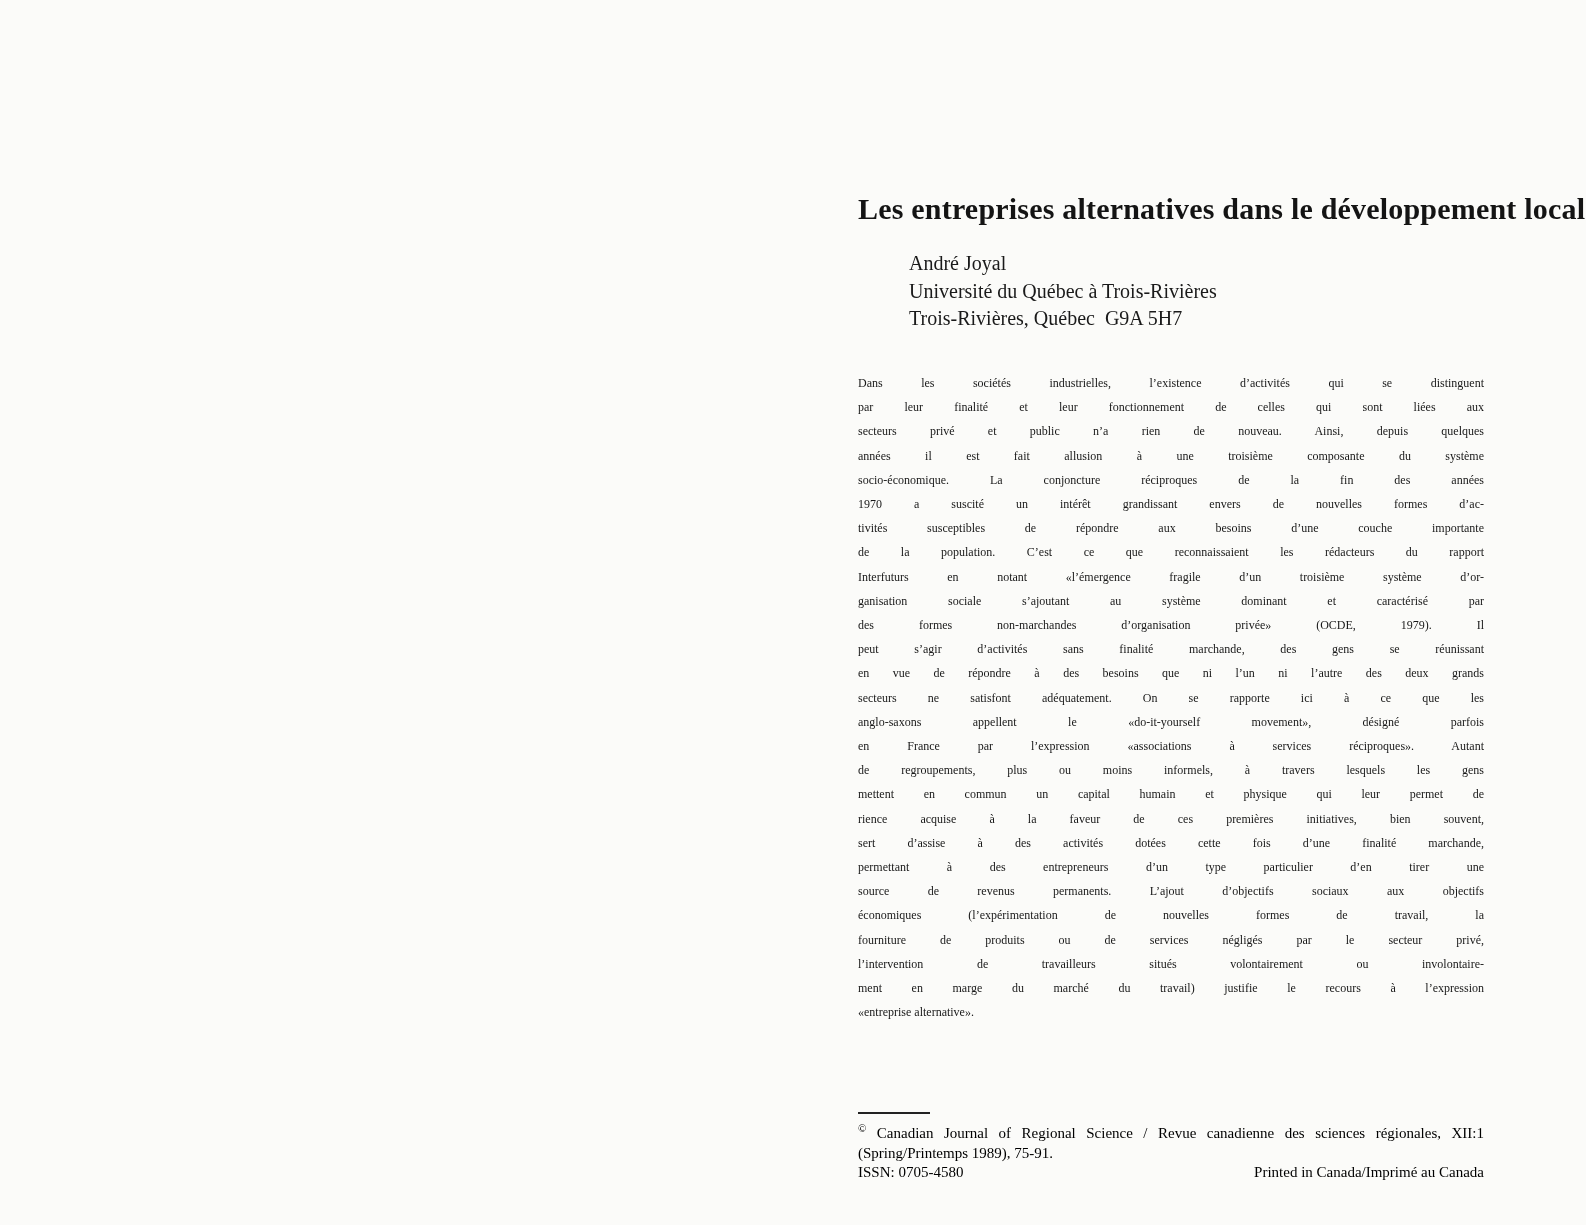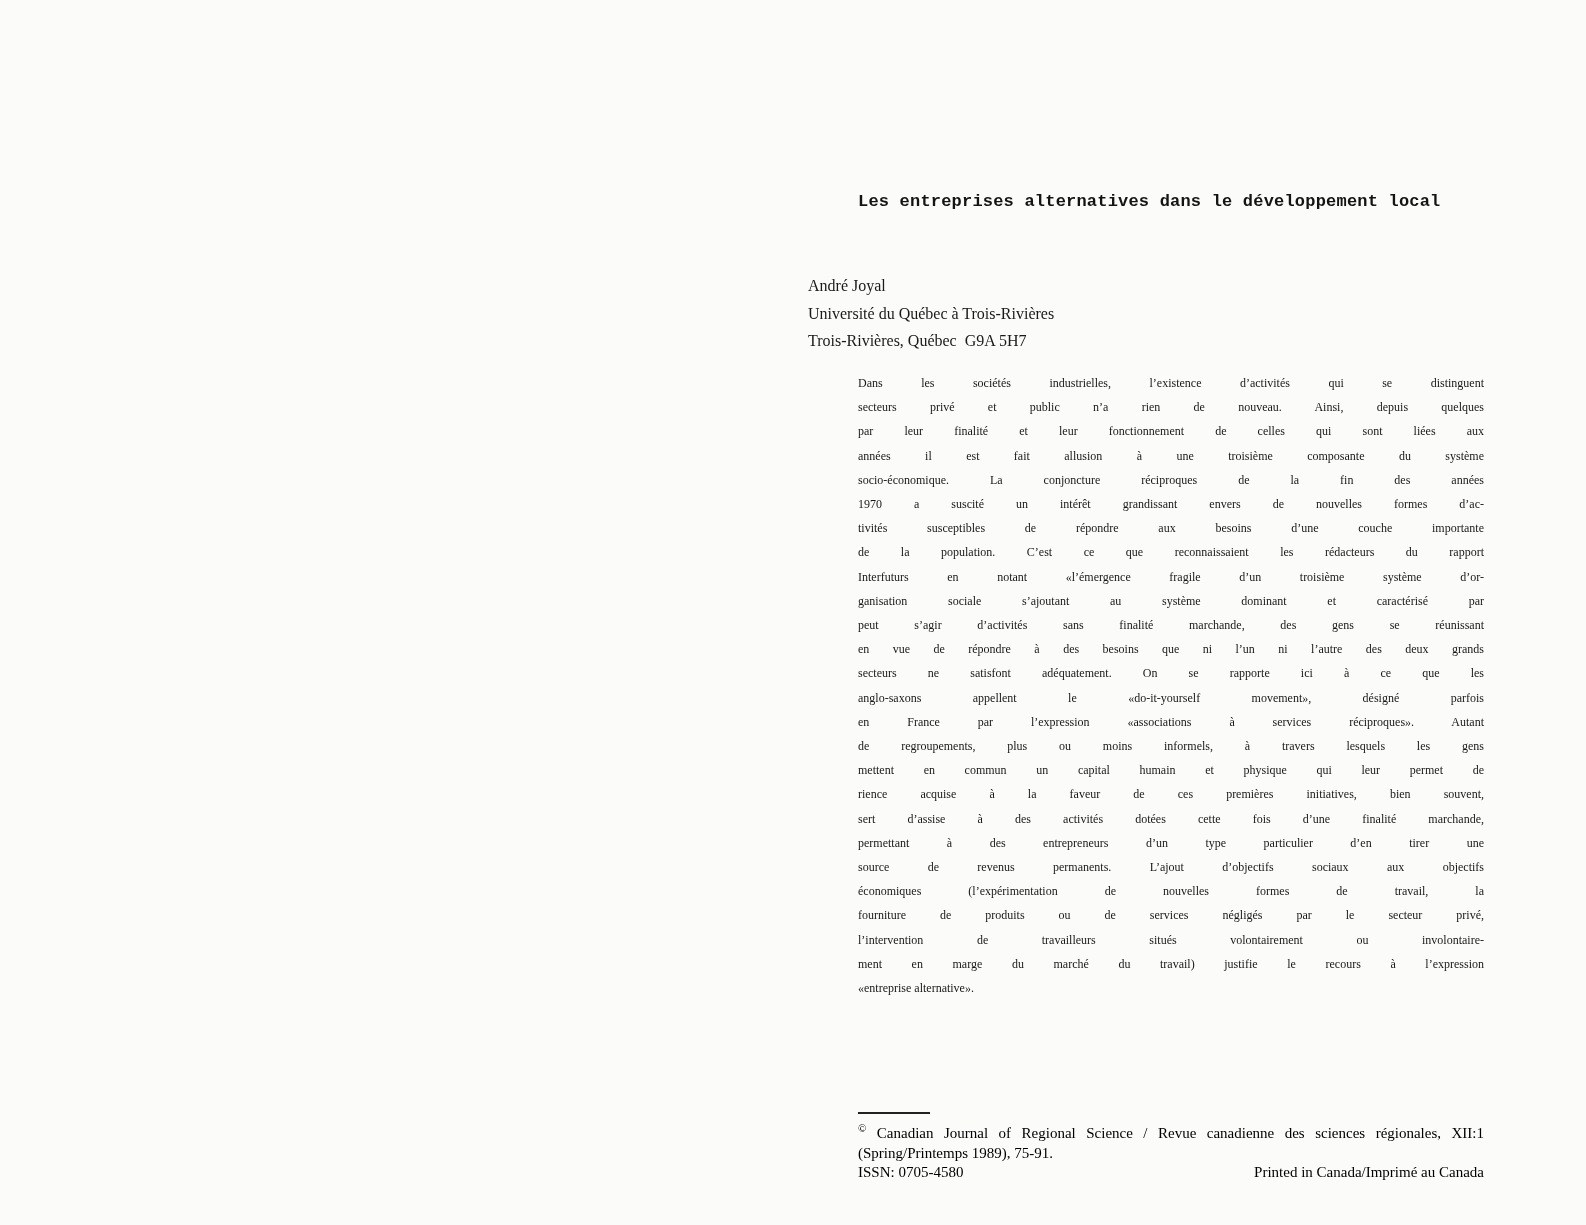--- a/index.html
+++ b/index.html
@@ -18,35 +18,33 @@
   .page {
     position: absolute;
     inset: 0;
   }
   .title {
     position: absolute;
     left: 858px;
     top: 192px;
     width: 640px;
     margin: 0;
-    font-size: 17px;
+    font-size: 30px;
     font-weight: 700;
     letter-spacing: 0.2px;
     white-space: nowrap;
     color: #141414;
-    font-family: Liberation Mono, monospace;
   }
   .author-block {
     position: absolute;
-    left: 808px;
+    left: 909px;
     top: 250px;
     width: 626px;
-    font-size: 16px;
+    font-size: 20px;
     line-height: 27.5px;
-    margin-top: 22px;
   }
   .body-text {
     position: absolute;
     left: 858px;
     top: 371px;
     width: 626px;
     font-size: 12px;
     line-height: 24.2px;
     color: #181818;
   }
@@ -96,29 +94,30 @@
   <h1 class="title">Les entreprises alternatives dans le développement local</h1>
 
   <div class="author-block">
     <div>André Joyal</div>
     <div>Université du Québec à Trois-Rivières</div>
     <div>Trois-Rivières, Québec&nbsp; G9A 5H7</div>
   </div>
 
   <div class="body-text">
       <div class="body-line"><span>Dans les sociétés industrielles, l’existence d’activités qui se distinguent</span></div>
+      <div class="body-line"><span>par leur finalité et leur fonctionnement de celles qui sont liées aux</span></div>
       <div class="body-line"><span>secteurs privé et public n’a rien de nouveau. Ainsi, depuis quelques</span></div>
-      <div class="body-line"><span>par leur finalité et leur fonctionnement de celles qui sont liées aux</span></div>
       <div class="body-line"><span>années il est fait allusion à une troisième composante du système</span></div>
       <div class="body-line"><span>socio-économique. La conjoncture réciproques de la fin des années</span></div>
       <div class="body-line"><span>1970 a suscité un intérêt grandissant envers de nouvelles formes d’ac-</span></div>
       <div class="body-line"><span>tivités susceptibles de répondre aux besoins d’une couche importante</span></div>
       <div class="body-line"><span>de la population. C’est ce que reconnaissaient les rédacteurs du rapport</span></div>
       <div class="body-line"><span class="italic">Interfuturs</span><span> en notant «l’émergence fragile d’un troisième système d’or-</span></div>
       <div class="body-line"><span>ganisation sociale s’ajoutant au système dominant et caractérisé par</span></div>
+      <div class="body-line"><span>des formes non-marchandes d’organisation privée» (OCDE, 1979). Il</span></div>
       <div class="body-line"><span>peut s’agir d’activités sans finalité marchande, des gens se réunissant</span></div>
       <div class="body-line"><span>en vue de répondre à des besoins que ni l’un ni l’autre des deux grands</span></div>
       <div class="body-line"><span>secteurs ne satisfont adéquatement. On se rapporte ici à ce que les</span></div>
       <div class="body-line"><span>anglo-saxons appellent le «do-it-yourself movement», désigné parfois</span></div>
       <div class="body-line"><span>en France par l’expression «associations à services réciproques». Autant</span></div>
       <div class="body-line"><span>de regroupements, plus ou moins informels, à travers lesquels les gens</span></div>
       <div class="body-line"><span>mettent en commun un capital humain et physique qui leur permet de</span></div>
       <div class="body-line"><span>rience acquise à la faveur de ces premières initiatives, bien souvent,</span></div>
       <div class="body-line"><span>sert d’assise à des activités dotées cette fois d’une finalité marchande,</span></div>
       <div class="body-line"><span>permettant à des entrepreneurs d’un type particulier d’en tirer une</span></div>

